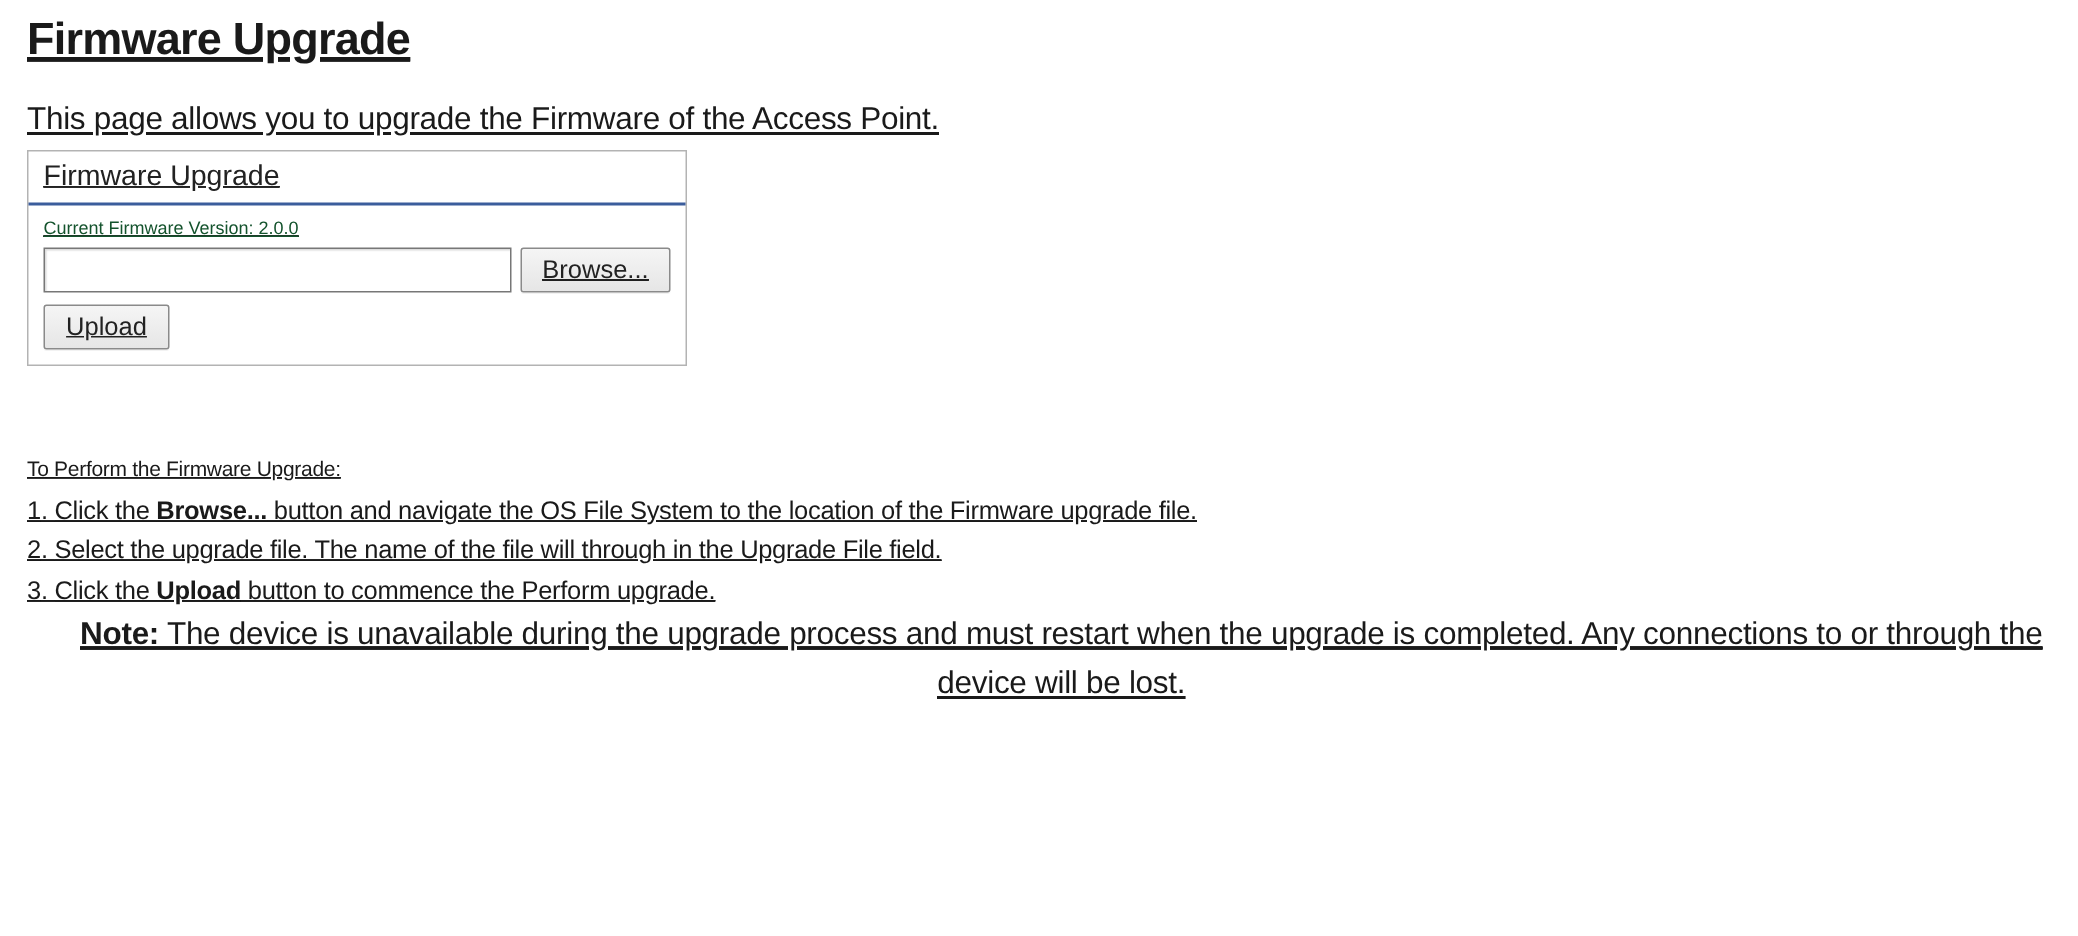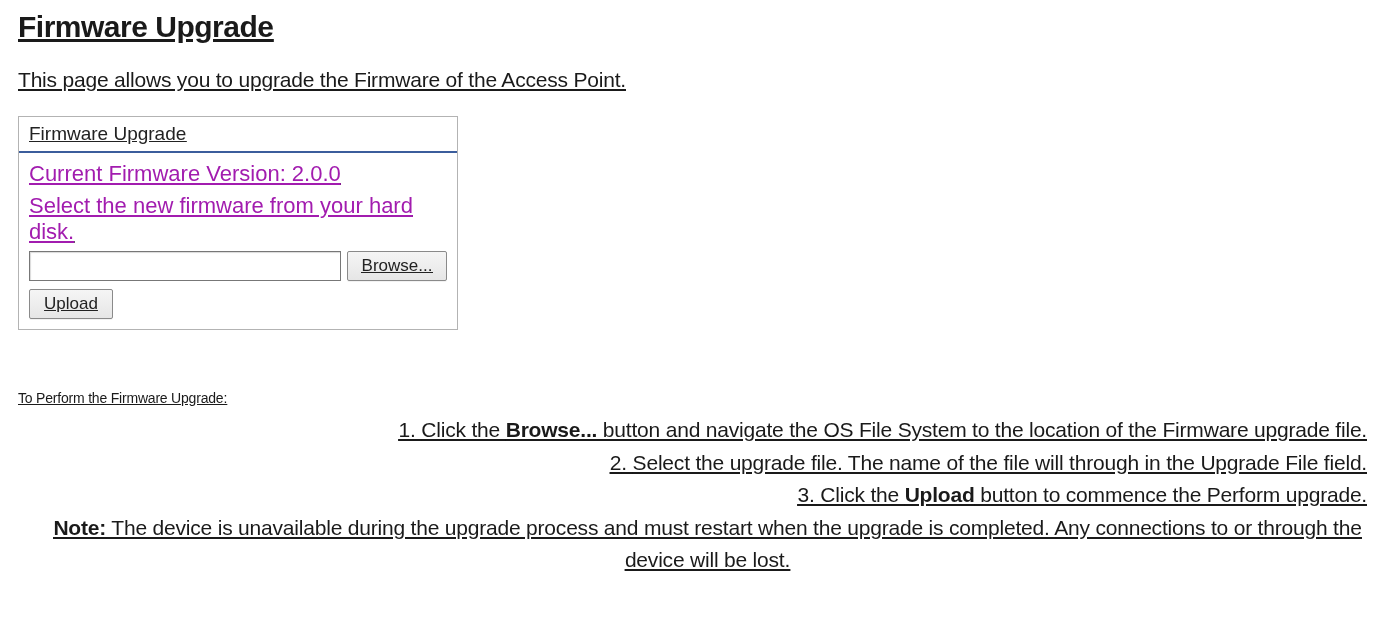--- a/index.html
+++ b/index.html
@@ -18,42 +18,42 @@
     }
     h1.page-title {
       font-size: 30px;
       font-weight: 700;
       letter-spacing: -0.5px;
       margin-bottom: 24px;
       font-family: "Arial Narrow", "Segoe UI", Arial, sans-serif;
     }
     p.intro {
       font-size: 21px;
-      margin-bottom: 24px;
+      margin-bottom: 8px;
       letter-spacing: -0.2px;
     }
     .panel {
       width: 440px;
       border: 1px solid #b3b3b3;
       background: #fff;
       margin-bottom: 60px;
       font-family: Arial, Helvetica, sans-serif;
     }
     .panel-header {
       border-bottom: 2px solid #3b5d9c;
       padding: 6px 10px;
       font-size: 19px;
       color: #222;
     }
     .panel-body {
       padding: 8px 10px 10px 10px;
     }
     .panel-text {
-      font-size: 22px;
-      color: #a21caf;
+      font-size: 12px;
+      color: #14532d;
       margin-bottom: 6px;
     }
     .file-row {
       display: flex;
       gap: 6px;
       margin-bottom: 8px;
       align-items: stretch;
     }
     .file-input {
       flex: 1;
@@ -89,26 +89,25 @@
       font-weight: 400;
       margin-bottom: 8px;
       letter-spacing: -0.2px;
     }
     ol.steps {
       list-style: none;
       counter-reset: step;
       padding-left: 0;
     }
     ol.steps > li {
-      font-size: 21px;
+      font-size: 17px;
       line-height: 1.55;
       letter-spacing: -0.2px;
       padding-left: 24px;
       text-indent: -24px;
-      text-align: right;
     }
     ol.steps > li.numbered::before {
       counter-increment: step;
       content: counter(step) ". ";
       display: inline;
     }
     .note-block {
       font-size: 21px;
       line-height: 1.55;
       letter-spacing: -0.2px;
@@ -123,21 +122,20 @@
 <body>
 
 <h1 class="page-title">Firmware Upgrade</h1>
 
 <p class="intro">This page allows you to upgrade the Firmware of the Access Point.</p>
 
 <div class="panel">
   <div class="panel-header">Firmware Upgrade</div>
   <div class="panel-body">
     <div class="panel-text">Current Firmware Version: 2.0.0</div>
-    <div class="panel-text">Select the new firmware from your hard disk.</div>
     <div class="file-row">
       <input type="text" class="file-input" value="" style="">
       <button class="btn btn-browse">Browse...</button>
     </div>
     <button class="btn btn-upload">Upload</button>
   </div>
 </div>
 
 <h2 class="section-title">To Perform the Firmware Upgrade:</h2>
 

